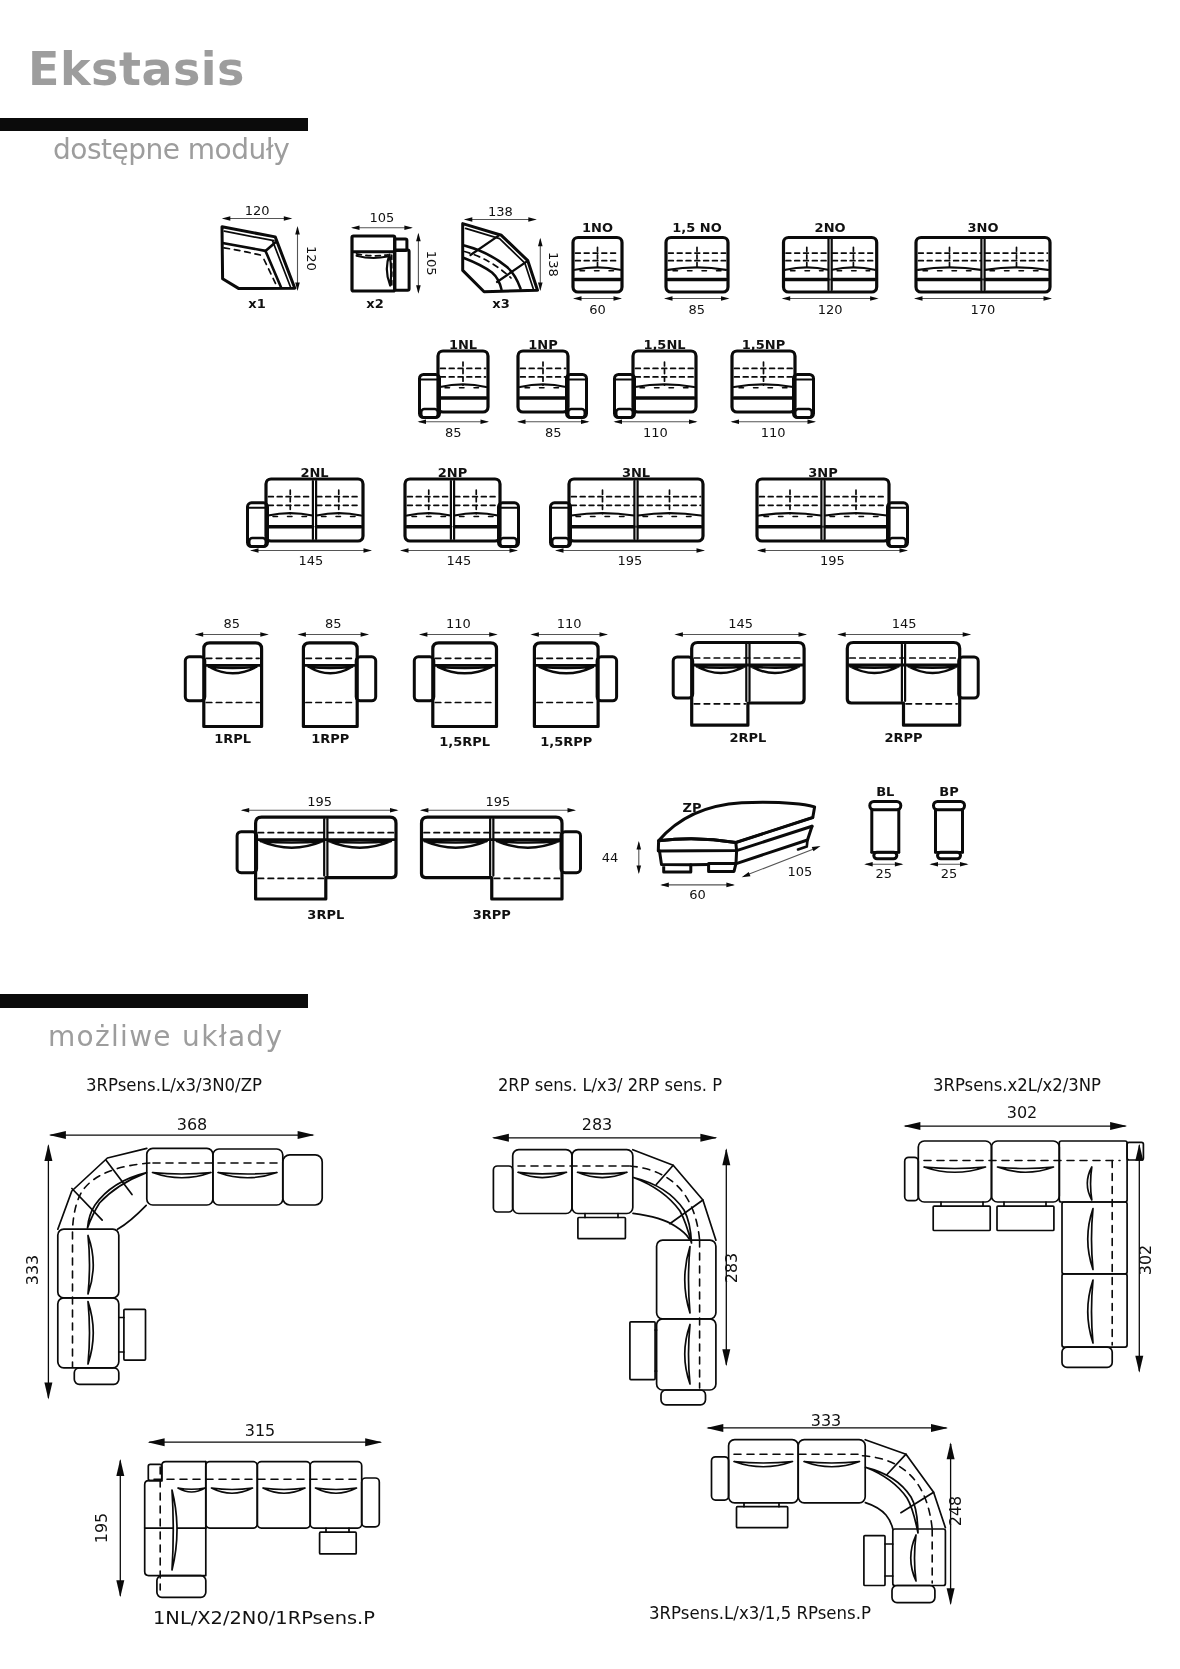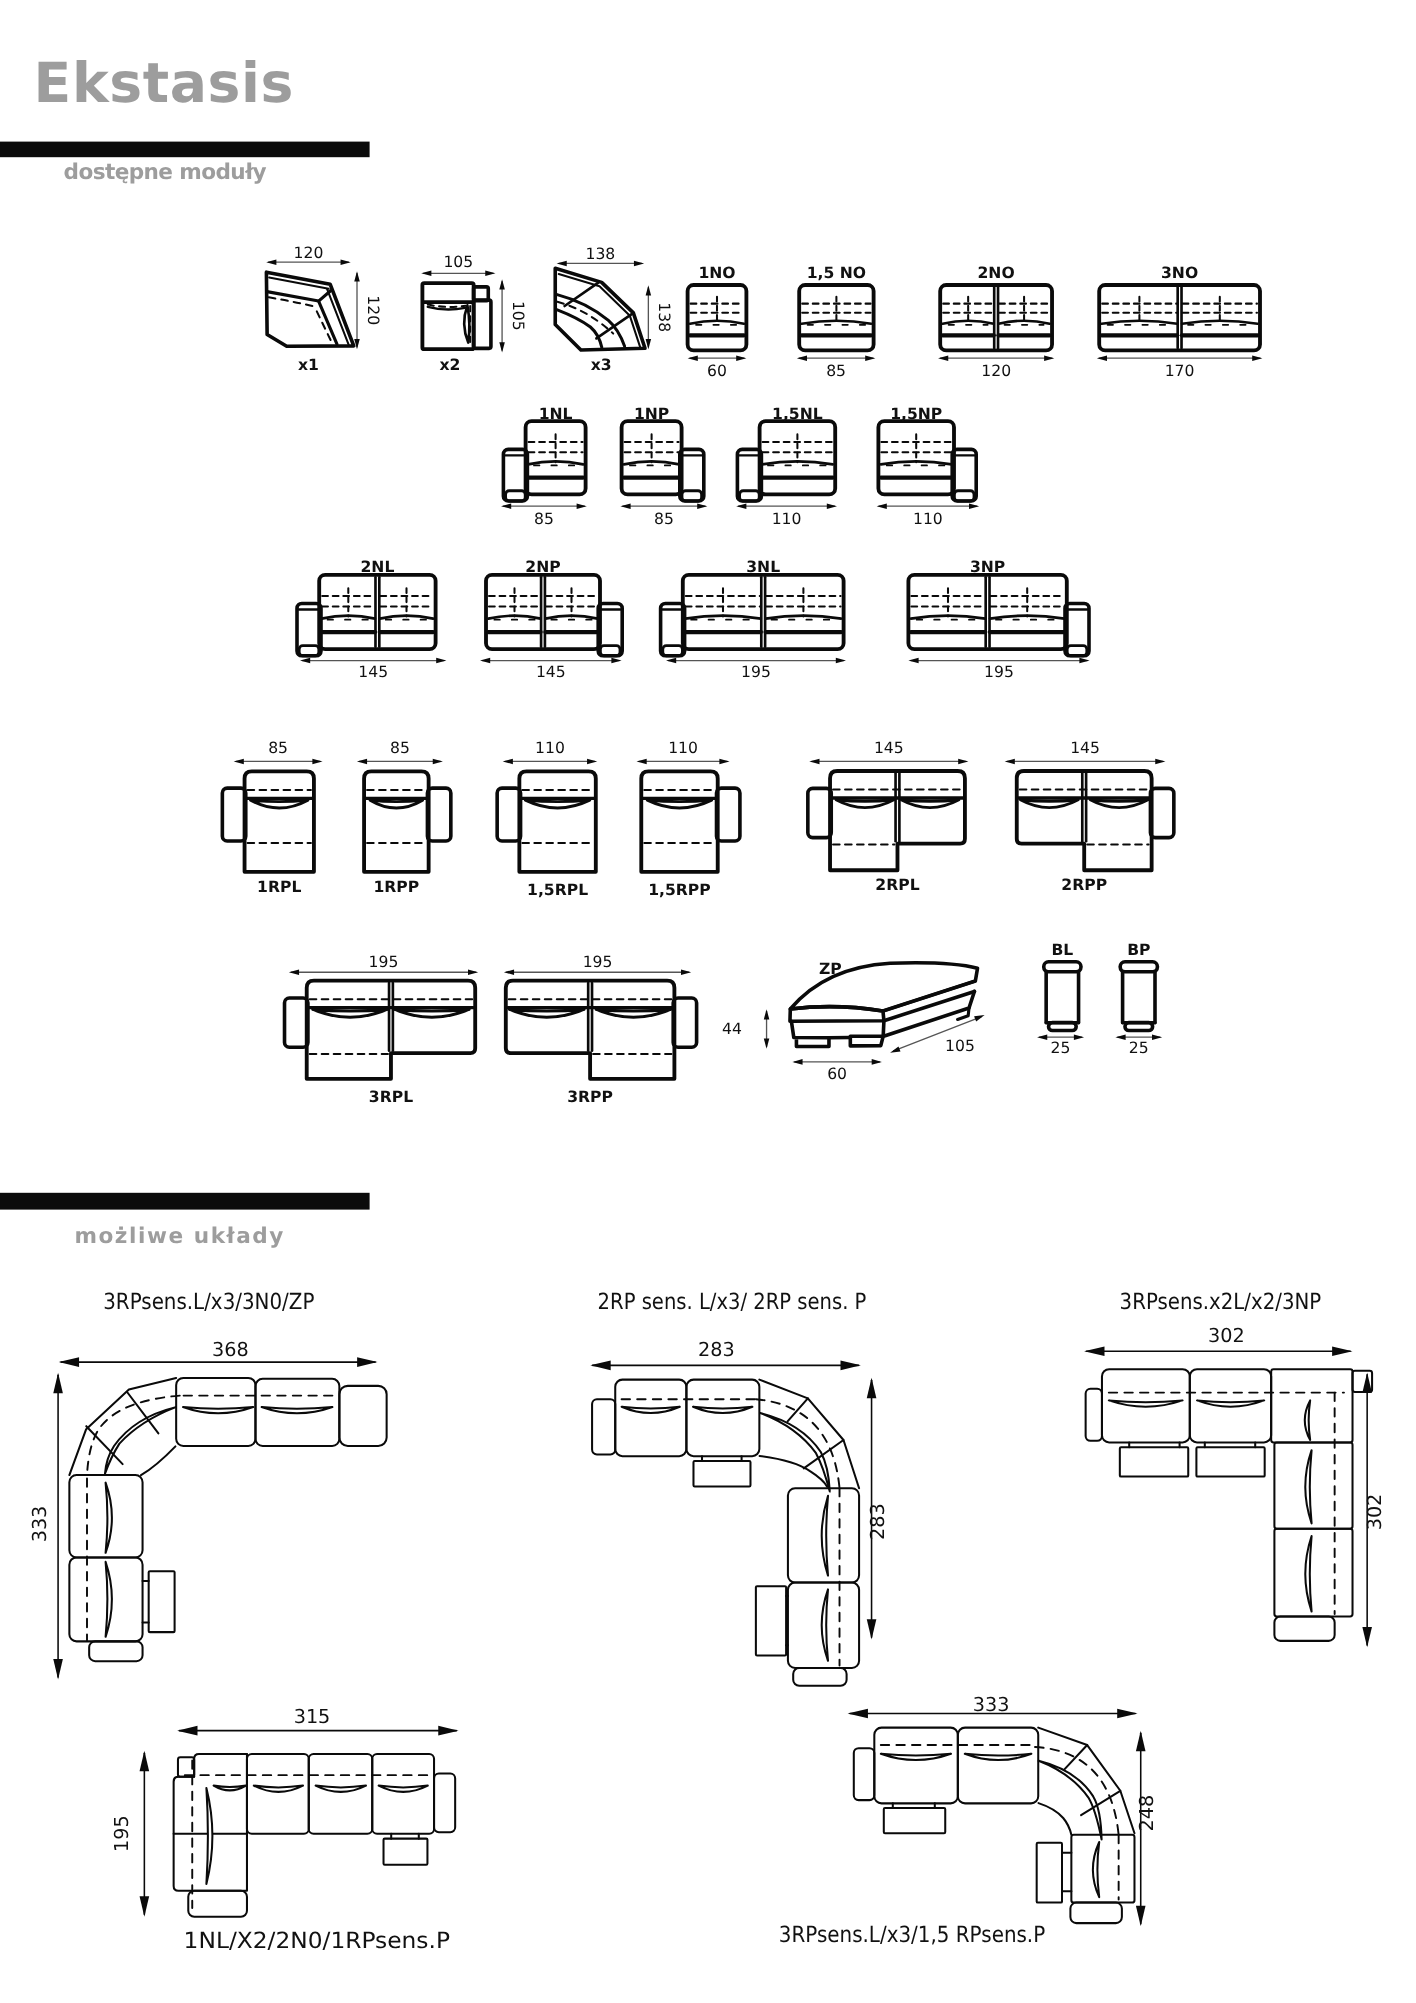--- a/index.html
+++ b/index.html
@@ -3,23 +3,23 @@
 <meta charset="utf-8">
 <style>
   html,body{margin:0;padding:0;}
   body{width:1180px;height:1669px;background:#ffffff;position:relative;overflow:hidden;
        font-family:"DejaVu Sans","Liberation Sans",sans-serif;}
   .abs{position:absolute;}
   #brand-title{left:28px;top:42px;font-size:46px;font-weight:bold;letter-spacing:0.5px;}
   .bar{left:0;height:13.5px;}
   #bar1{top:117.5px;width:307.5px;}
   #bar2{top:994px;width:307.5px;}
-  .section-label{font-size:18px;font-weight:bold;letter-spacing:0.2px;}
+  .section-label{font-size:28px;font-weight:normal;letter-spacing:0.2px;}
   #section1-label{left:53px;top:133px;letter-spacing:-0.5px;}
-  #section2-label{left:62px;top:1020px;letter-spacing:1.3px;text-align:center;}
+  #section2-label{left:48px;top:1020px;letter-spacing:1.3px;text-align:center;}
   svg text{font-family:"DejaVu Sans","Liberation Sans",sans-serif;}
 </style>
 </head>
 <body>
 
 <div id="brand-title" class="abs" style="color: rgb(157, 157, 157);">Ekstasis</div>
 <div id="bar1" class="abs bar" style="background: rgb(11, 11, 11);"></div>
 <div id="section1-label" class="abs section-label" style="color: rgb(157, 157, 157);">dostępne moduły</div>
 <div id="bar2" class="abs bar" style="background: rgb(11, 11, 11);"></div>
 <div id="section2-label" class="abs section-label" style="color: rgb(157, 157, 157);">możliwe układy</div>

